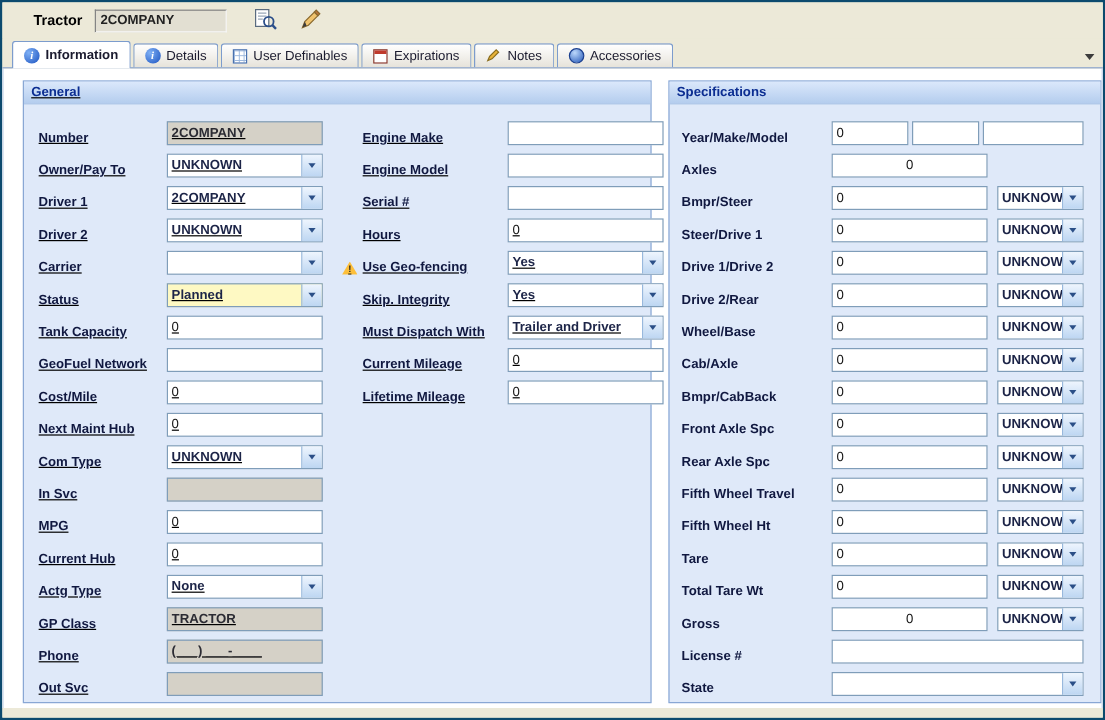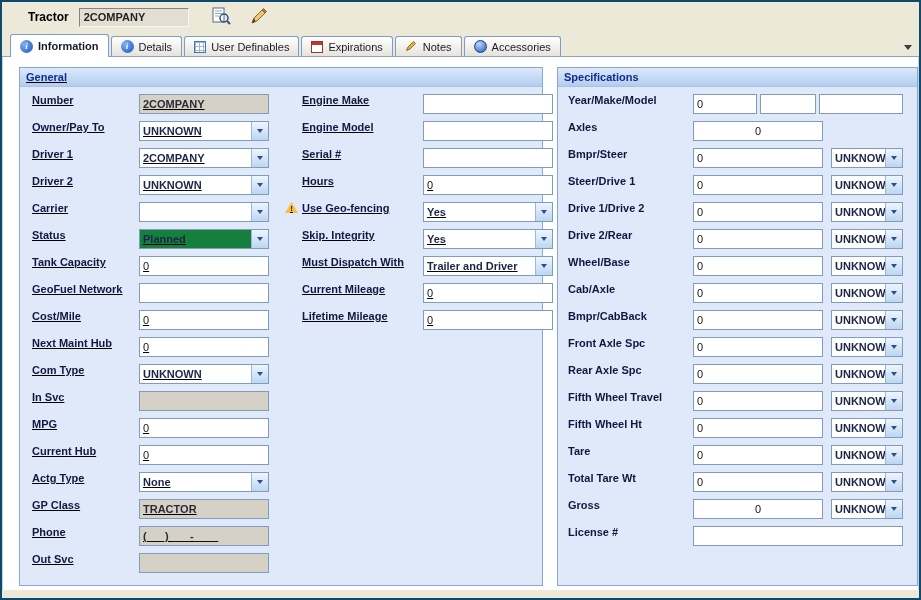--- a/index.html
+++ b/index.html
@@ -32,37 +32,37 @@
   .content { flex:1; background:#ffffff; border-left:1px solid #c6d4ea; border-right:1px solid #c6d4ea; padding:10px 0 0 16px; display:flex; gap:14px; align-items:flex-start; overflow:hidden; }
   .bottombar { height:8px; background:#ece9d8; flex:0 0 auto; }
 
   .groupbox { border:1px solid #89a7d4; background:#dfe9f9; height:519px; }
   .gb-general { width:524px;text-decoration:underline; }
   .gb-specs { width:362px; }
   .group-header { height:19px; background:linear-gradient(#dbe8fb,#b4cdee); border-bottom:1px solid #a9c2e6; color:#0b2d91; font-weight:bold; padding:3px 0 0 6px; }
   .group-body { padding:7px 0 0 12px; }
   .gb-specs .group-body { padding-left:10px; }
 
-  .row { display:flex; align-items:flex-start; height:27px; }
+  .row { display:flex; align-items:flex-end; height:27px; }
   .flabel { font-weight:bold; color:#101840; white-space:nowrap; overflow:hidden; }
   .g1 .flabel { width:107px; }
   .g2 .flabel { width:121px; }
   .gb-specs .flabel { width:125px; }
 
   .general-cols { display:flex; }
   .gcol1 { width:253px; flex:0 0 auto; }
   .gcol2 { flex:1; }
   .iconslot { width:17px; flex:0 0 auto; display:flex; align-items:center; }
 
   .tbox { width:130px; height:20px; border:1px solid #7f9db9; background:#fff; padding:0 3px; font:11px "Liberation Sans",sans-serif; color:#141414; }
   .tbox.ro { background:#d5d1c7; font-weight:600; color:#2b2b33; }
   .tbox.center { text-align:center; }
 
   .combo { width:130px; height:20px; border:1px solid #7f9db9; background:#fff; display:flex; align-items:center; cursor:pointer; }
-  .combo.disabled { background:#15803d; }
+  .combo.disabled { background:#fef9c3; }
   .combo-text { flex:1; padding-left:3px; font-weight:600; color:#1c2447; white-space:nowrap; overflow:hidden; }
   .combo-arrow { width:17px; align-self:stretch; background:linear-gradient(#eef5fe,#bdd6f2); border-left:1px solid #98b8dd; display:flex; align-items:center; justify-content:center; }
   .combo-arrow::after { content:""; border-left:3.5px solid transparent; border-right:3.5px solid transparent; border-top:4px solid #2b4f87; }
 
   .warn-icon { width:13px; height:11px; background:#fdbf3b; clip-path:polygon(50% 0,100% 100%,0 100%); font-size:8px; font-weight:bold; color:#222; text-align:center; line-height:14px; }
 
   .check-wrap { display:flex; align-items:center; }
   .checkbox { width:12px; height:12px; background:#fff; border:1px solid #5577a9; margin-right:5px; cursor:pointer; }
   .check-label { font-weight:bold; color:#101840; }
 
@@ -430,20 +430,27 @@
           <div class="combo unit">
             <span class="combo-text">UNKNOW</span>
             <span class="combo-arrow"></span>
           </div>
         </div>
 
         <div class="row">
           <span class="flabel">License #</span>
           <input class="tbox wide" value="" style="">
         </div>
+        <div class="row">
+          <span class="flabel">State</span>
+          <div class="combo wide">
+            <span class="combo-text"></span>
+            <span class="combo-arrow"></span>
+          </div>
+        </div>
 
       </div>
     </div>
 
   </div>
 
   <div class="bottombar"></div>
 </div>
 
 </body></html>

